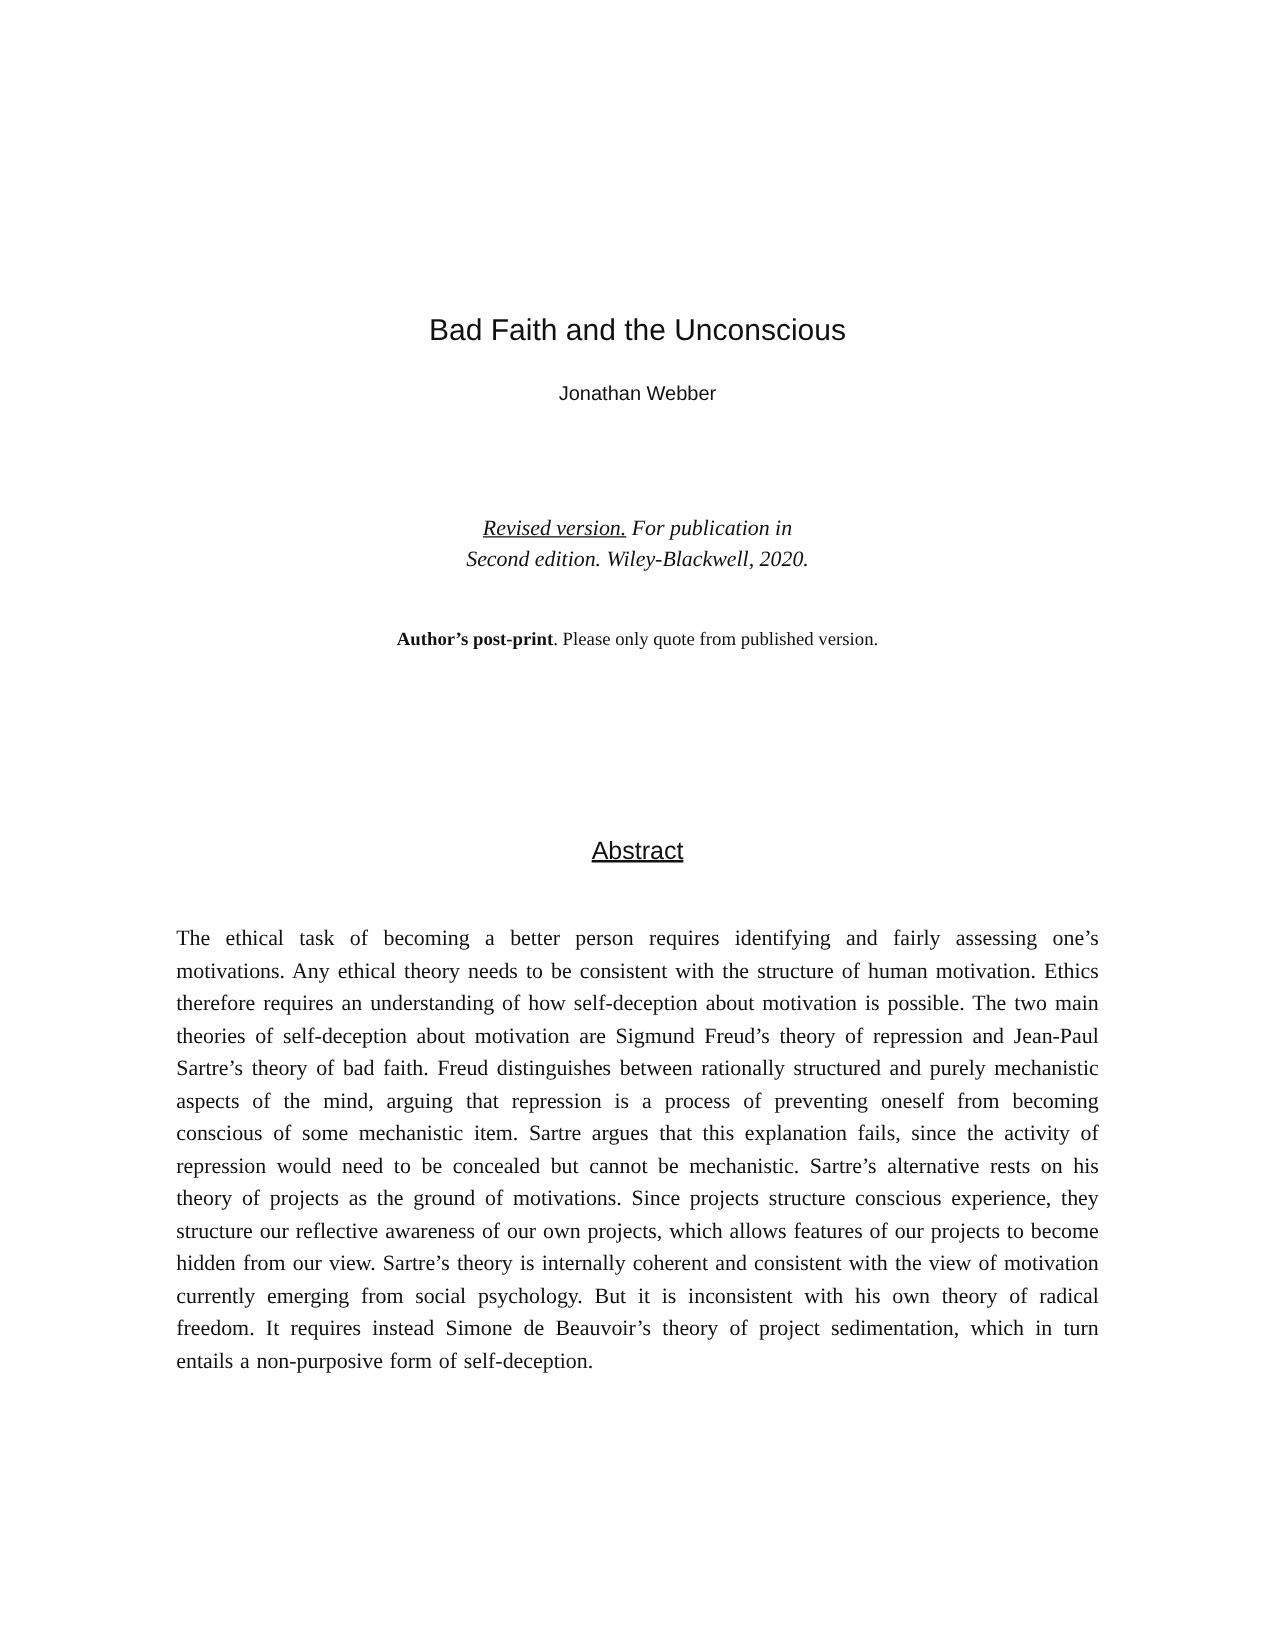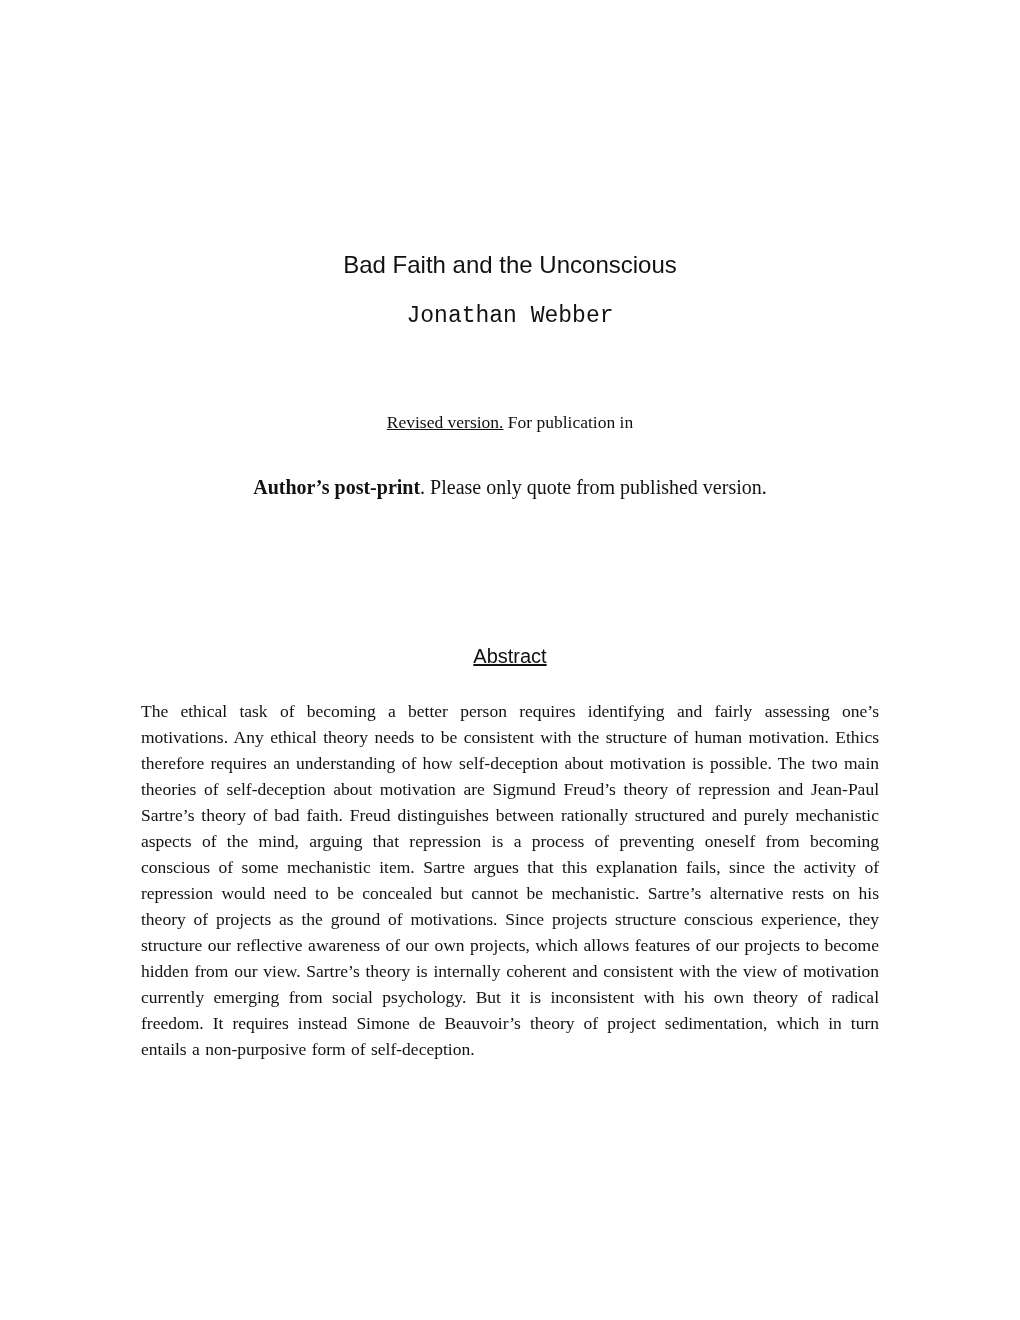--- a/index.html
+++ b/index.html
@@ -25,58 +25,58 @@
     text-align: center;
     font-family: "Liberation Sans", "DejaVu Sans", sans-serif;
     font-size: 24px;
     line-height: 30px;
     font-weight: 400;
     color: #111111;
   }
   .doc-author {
     margin: 24px 0 0 0;
     text-align: center;
-    font-family: Liberation Mono, monospace;
-    font-size: 23px;
+    font-family: Liberation Sans, sans-serif;
+    font-size: 16px;
     line-height: 24px;
     font-weight: 400;
     color: #111111;
   }
   .pub-block {
     margin: 82px 0 0 0;
     text-align: center;
     font-family: "Liberation Serif", "DejaVu Serif", serif;
     font-size: 17.5px;
     line-height: 25px;
     color: #111111;
   }
-  .pub-line { display: block; }
+  .pub-line { display: block; font-style: italic; }
   .underlined { text-decoration: underline; }
   .italic { font-style: italic; }
   .postprint {
     margin: 40px 0 0 0;
     text-align: center;
     font-family: "Liberation Serif", "DejaVu Serif", serif;
-    font-size: 20px;
+    font-size: 15px;
     line-height: 25px;
     color: #111111;
   }
   .postprint .bold { font-weight: 700; }
   .abstract-heading {
     margin: 144px 0 0 0;
     text-align: center;
     font-family: "Liberation Sans", "DejaVu Sans", sans-serif;
     font-size: 20px;
     line-height: 24px;
     font-weight: 400;
     text-decoration: underline;
     color: #111111;
   }
   .abstract-body {
-    margin: 30px 0 0 0;
+    margin: 44px 0 0 0;
     font-family: "Liberation Serif", "DejaVu Serif", serif;
     font-size: 17.5px;
     line-height: 26px;
     color: #111111;
     text-align: justify;
     text-align-last: left;
     word-spacing: 1px;
   }
 </style>
 </head>
@@ -84,20 +84,21 @@
 
 <div class="page">
   <div class="content">
 
     <h1 class="doc-title">Bad Faith and the Unconscious</h1>
 
     <div class="doc-author">Jonathan Webber</div>
 
     <div class="pub-block">
       <span class="pub-line"><span class="underlined">Revised version.</span><span> For publication in</span></span>
+      <span class="pub-line">Second edition. Wiley-Blackwell, 2020.</span>
     </div>
 
     <div class="postprint">
       <span class="bold">Author’s post-print</span><span>. Please only quote from published version.</span>
     </div>
 
     <div class="abstract-heading">Abstract</div>
 
     <p class="abstract-body">The ethical task of becoming a better person requires identifying and fairly assessing one’s motivations. Any ethical theory needs to be consistent with the structure of human motivation. Ethics therefore requires an understanding of how self-deception about motivation is possible. The two main theories of self-deception about motivation are Sigmund Freud’s theory of repression and Jean-Paul Sartre’s theory of bad faith. Freud distinguishes between rationally structured and purely mechanistic aspects of the mind, arguing that repression is a process of preventing oneself from becoming conscious of some mechanistic item. Sartre argues that this explanation fails, since the activity of repression would need to be concealed but cannot be mechanistic. Sartre’s alternative rests on his theory of projects as the ground of motivations. Since projects structure conscious experience, they structure our reflective awareness of our own projects, which allows features of our projects to become hidden from our view. Sartre’s theory is internally coherent and consistent with the view of motivation currently emerging from social psychology. But it is inconsistent with his own theory of radical freedom. It requires instead Simone de Beauvoir’s theory of project sedimentation, which in turn entails a non-purposive form of self-deception.</p>
 

